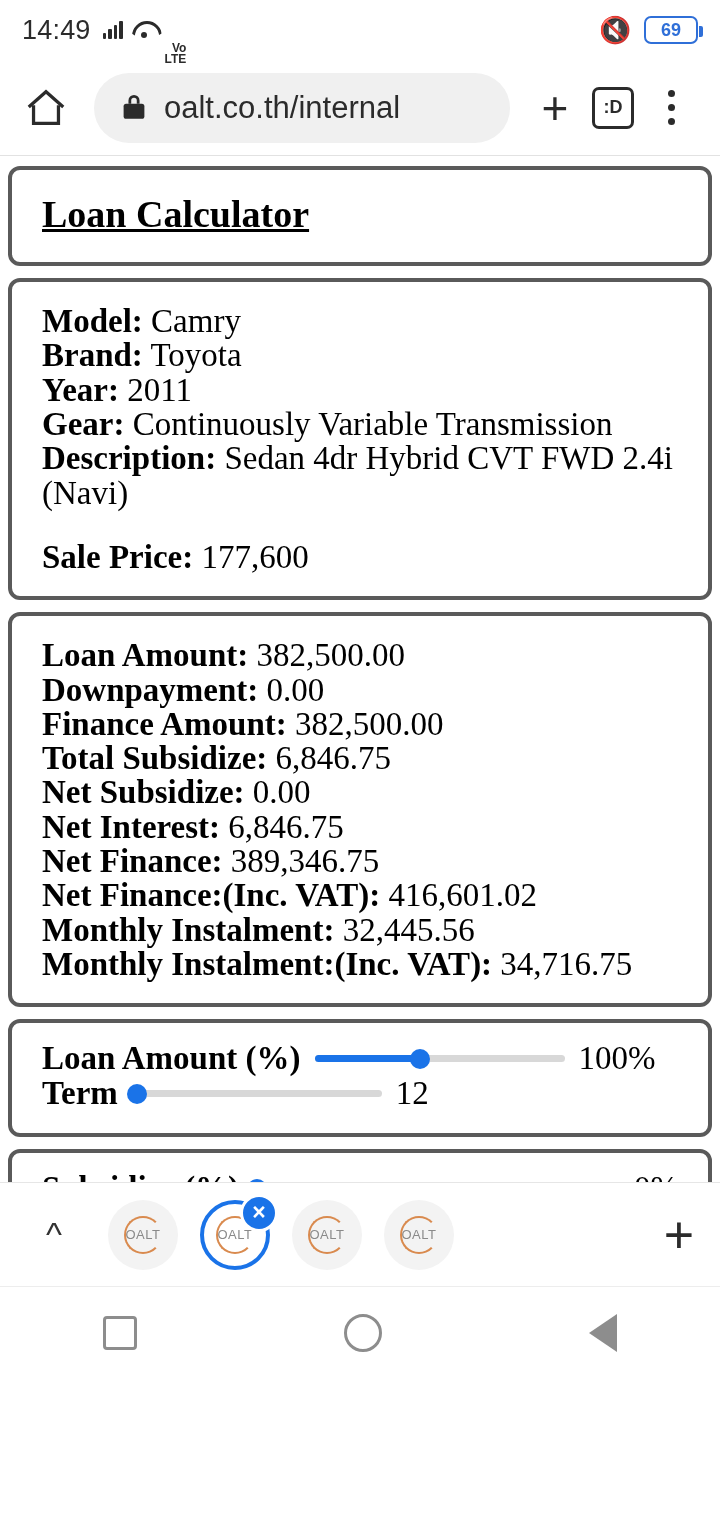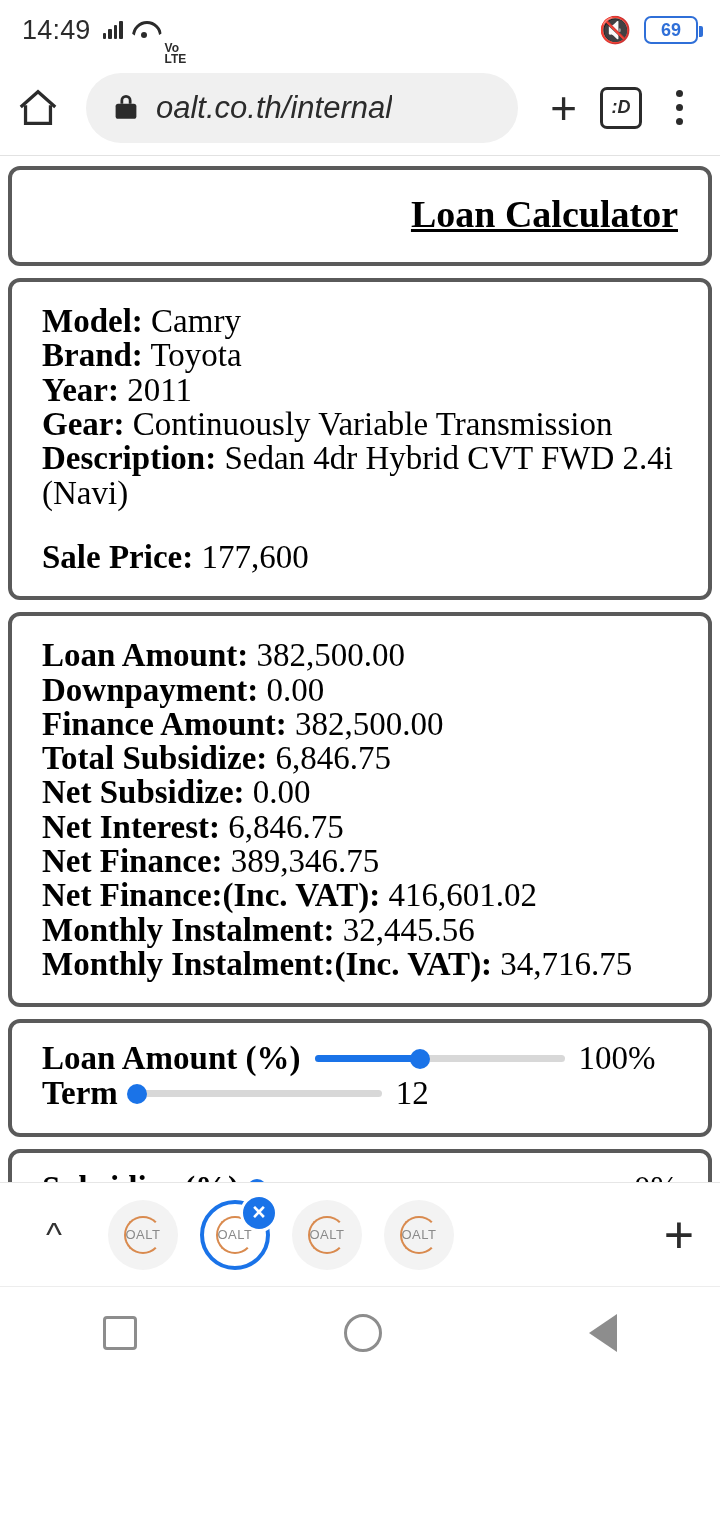--- a/index.html
+++ b/index.html
@@ -33,44 +33,43 @@
     content: ""; position: absolute; left: 0; top: 0;
     width: 24px; height: 24px;
     border: 3.2px solid #2b2b2b; border-radius: 50%;
     clip-path: polygon(0 0, 100% 0, 100% 42%, 50% 72%, 0 42%);
   }
   .wifi::after {
     content: ""; position: absolute; left: 9px; top: 11px;
     width: 6px; height: 6px; background: #2b2b2b; border-radius: 50%;
   }
 
-  .volte { font-size: 12px; line-height: 11px; font-weight: 700; text-align: left; margin-top: 48px; }
+  .volte { font-size: 12px; line-height: 11px; font-weight: 700; text-align: right; margin-top: 48px; }
 
   .vibrate { font-size: 26px; line-height: 26px; color: #2b2b2b; }
 
   .battery {
     width: 54px; height: 28px;
     border: 2.5px solid #2f6fd8; border-radius: 7px;
     position: relative;
     display: flex; align-items: center; justify-content: center;
     color: #2f6fd8; font-size: 18px; font-weight: 700;
   }
   .battery::after {
     content: ""; position: absolute; right: -7px; top: 8px;
     width: 4px; height: 11px; background: #2f6fd8; border-radius: 0 2px 2px 0;
   }
 
   
   .toolbar {
     height: 96px;
     display: flex; align-items: center;
-    padding: 0 12px;
+    padding: 0 20px;
     border-bottom: 1px solid #e2e2e2;
     background: #fff;
-    font-style: italic;
   }
   .home-icon { width: 52px; height: 52px; display:flex; align-items:center; justify-content:center; }
   .omnibox {
     flex: 1;
     margin: 0 16px 0 22px;
     height: 70px;
     background: #f0f0f0;
     border-radius: 35px;
     display: flex; align-items: center;
     padding: 0 26px;
@@ -103,21 +102,21 @@
   }
   .card {
     border: 4px solid #5a5a5a;
     border-radius: 12px;
     margin: 0 0 12px 0;
     padding: 22px 30px;
     background: #fff;
     font-family: "Liberation Serif", serif;
   }
   .card-title {
-    text-align: right;
+    text-align: left;
     font-size: 38px;
     font-weight: 700;
     text-decoration: underline;
     padding: 22px 0 26px 0;
     font-family: "Liberation Serif", serif;
     color: #000;
   }
   .spec-line { font-size: 33px; line-height: 1.04; color: #000; font-family: "Liberation Serif", serif; }
   .spec-line b { font-weight: 700; }
   .spec-gap { height: 30px; }

